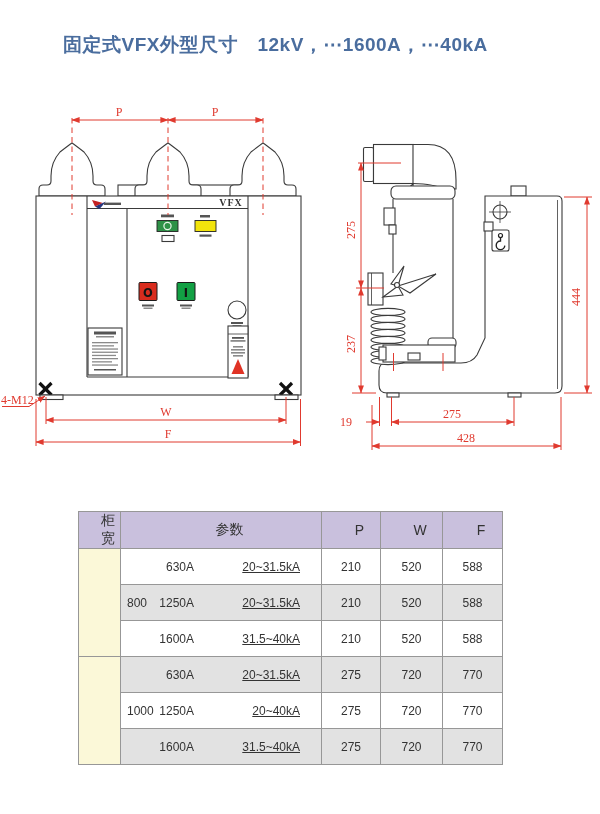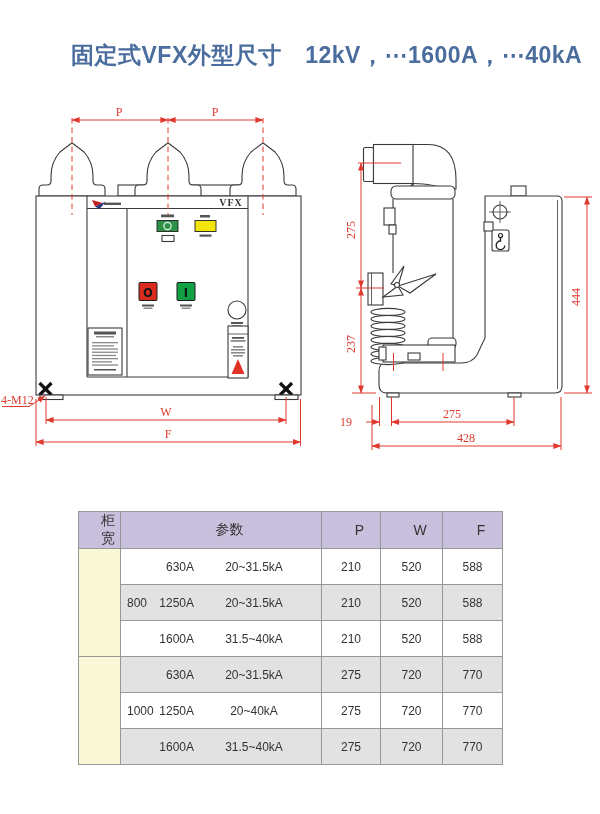--- a/index.html
+++ b/index.html
@@ -1,22 +1,22 @@
 <!DOCTYPE html>
 <html><head>
 <meta charset="utf-8">
 <style>
   html,body{margin:0;padding:0;}
   body{
     width:600px;height:814px;position:relative;background:#ffffff;
     font-family:"Liberation Sans",sans-serif;overflow:hidden;
   }
   .page-title{
-    position:absolute;left:55px;top:24px;margin:16px;
-    font-size:23px;font-weight:bold;color:#4a6d9e;letter-spacing:.5px;white-space:nowrap;
+    position:absolute;left:55px;top:24px;margin:8px;
+    font-size:19px;font-weight:bold;color:#4a6d9e;letter-spacing:.5px;white-space:nowrap;
   }
   svg.drawing{position:absolute;left:0;top:90px;}
   
   .k{stroke:#3a3a3a;stroke-width:1.1;fill:none;}
   .kf{stroke:#3a3a3a;stroke-width:1.1;fill:#ffffff;}
   .thin{stroke:#3a3a3a;stroke-width:.8;fill:none;}
   .r{stroke:#e03a2f;stroke-width:1;fill:none;}
   .rdash{stroke:#e03a2f;stroke-width:1;fill:none;stroke-dasharray:5.5 4;}
   text.dim{fill:#e03a2f;font-family:"Liberation Serif",serif;font-size:12px;}
   text.vfx{fill:#333;font-family:"Liberation Serif",serif;font-size:10px;font-weight:bold;letter-spacing:1px;}
@@ -32,21 +32,21 @@
     border:1px solid #979797;text-align:center;vertical-align:middle;
     padding:0;font-weight:normal;font-size:12px;background:#fff;
   }
   .dim-table th{background:#c9c0dd;height:34px;font-size:14px;padding-left:17px;}
   .dim-table tr.row{height:36px;}
   .dim-table td.col-kw{background:#fbf8d8;padding-left:48px;}
   .dim-table tr.alt td{background:#e2e2e2;}
   .dim-table tr.alt td.col-kw{background:#fbf8d8;text-align:right;}
   .param-cell{display:flex;justify-content:center;align-items:center;gap:14px;}
   .param-cell .cur{width:52px;text-align:right;}
-  .param-cell .brk{width:92px;text-align:center;}
+  .param-cell .brk{width:92px;text-align:right;text-decoration:underline;}
 </style>
 </head>
 <body>
 
 <h1 class="page-title">固定式VFX外型尺寸　12kV，⋯1600A，⋯40kA</h1>
 
 <svg class="drawing" width="600" height="380" viewBox="0 0 600 380">
   <defs>
     <marker id="arr" viewBox="0 0 10 10" refX="9.5" refY="5" markerWidth="8" markerHeight="8" orient="auto-start-reverse">
       <path d="M0,1.3 L10,5 L0,8.7 Z" fill="#e03a2f"></path>

